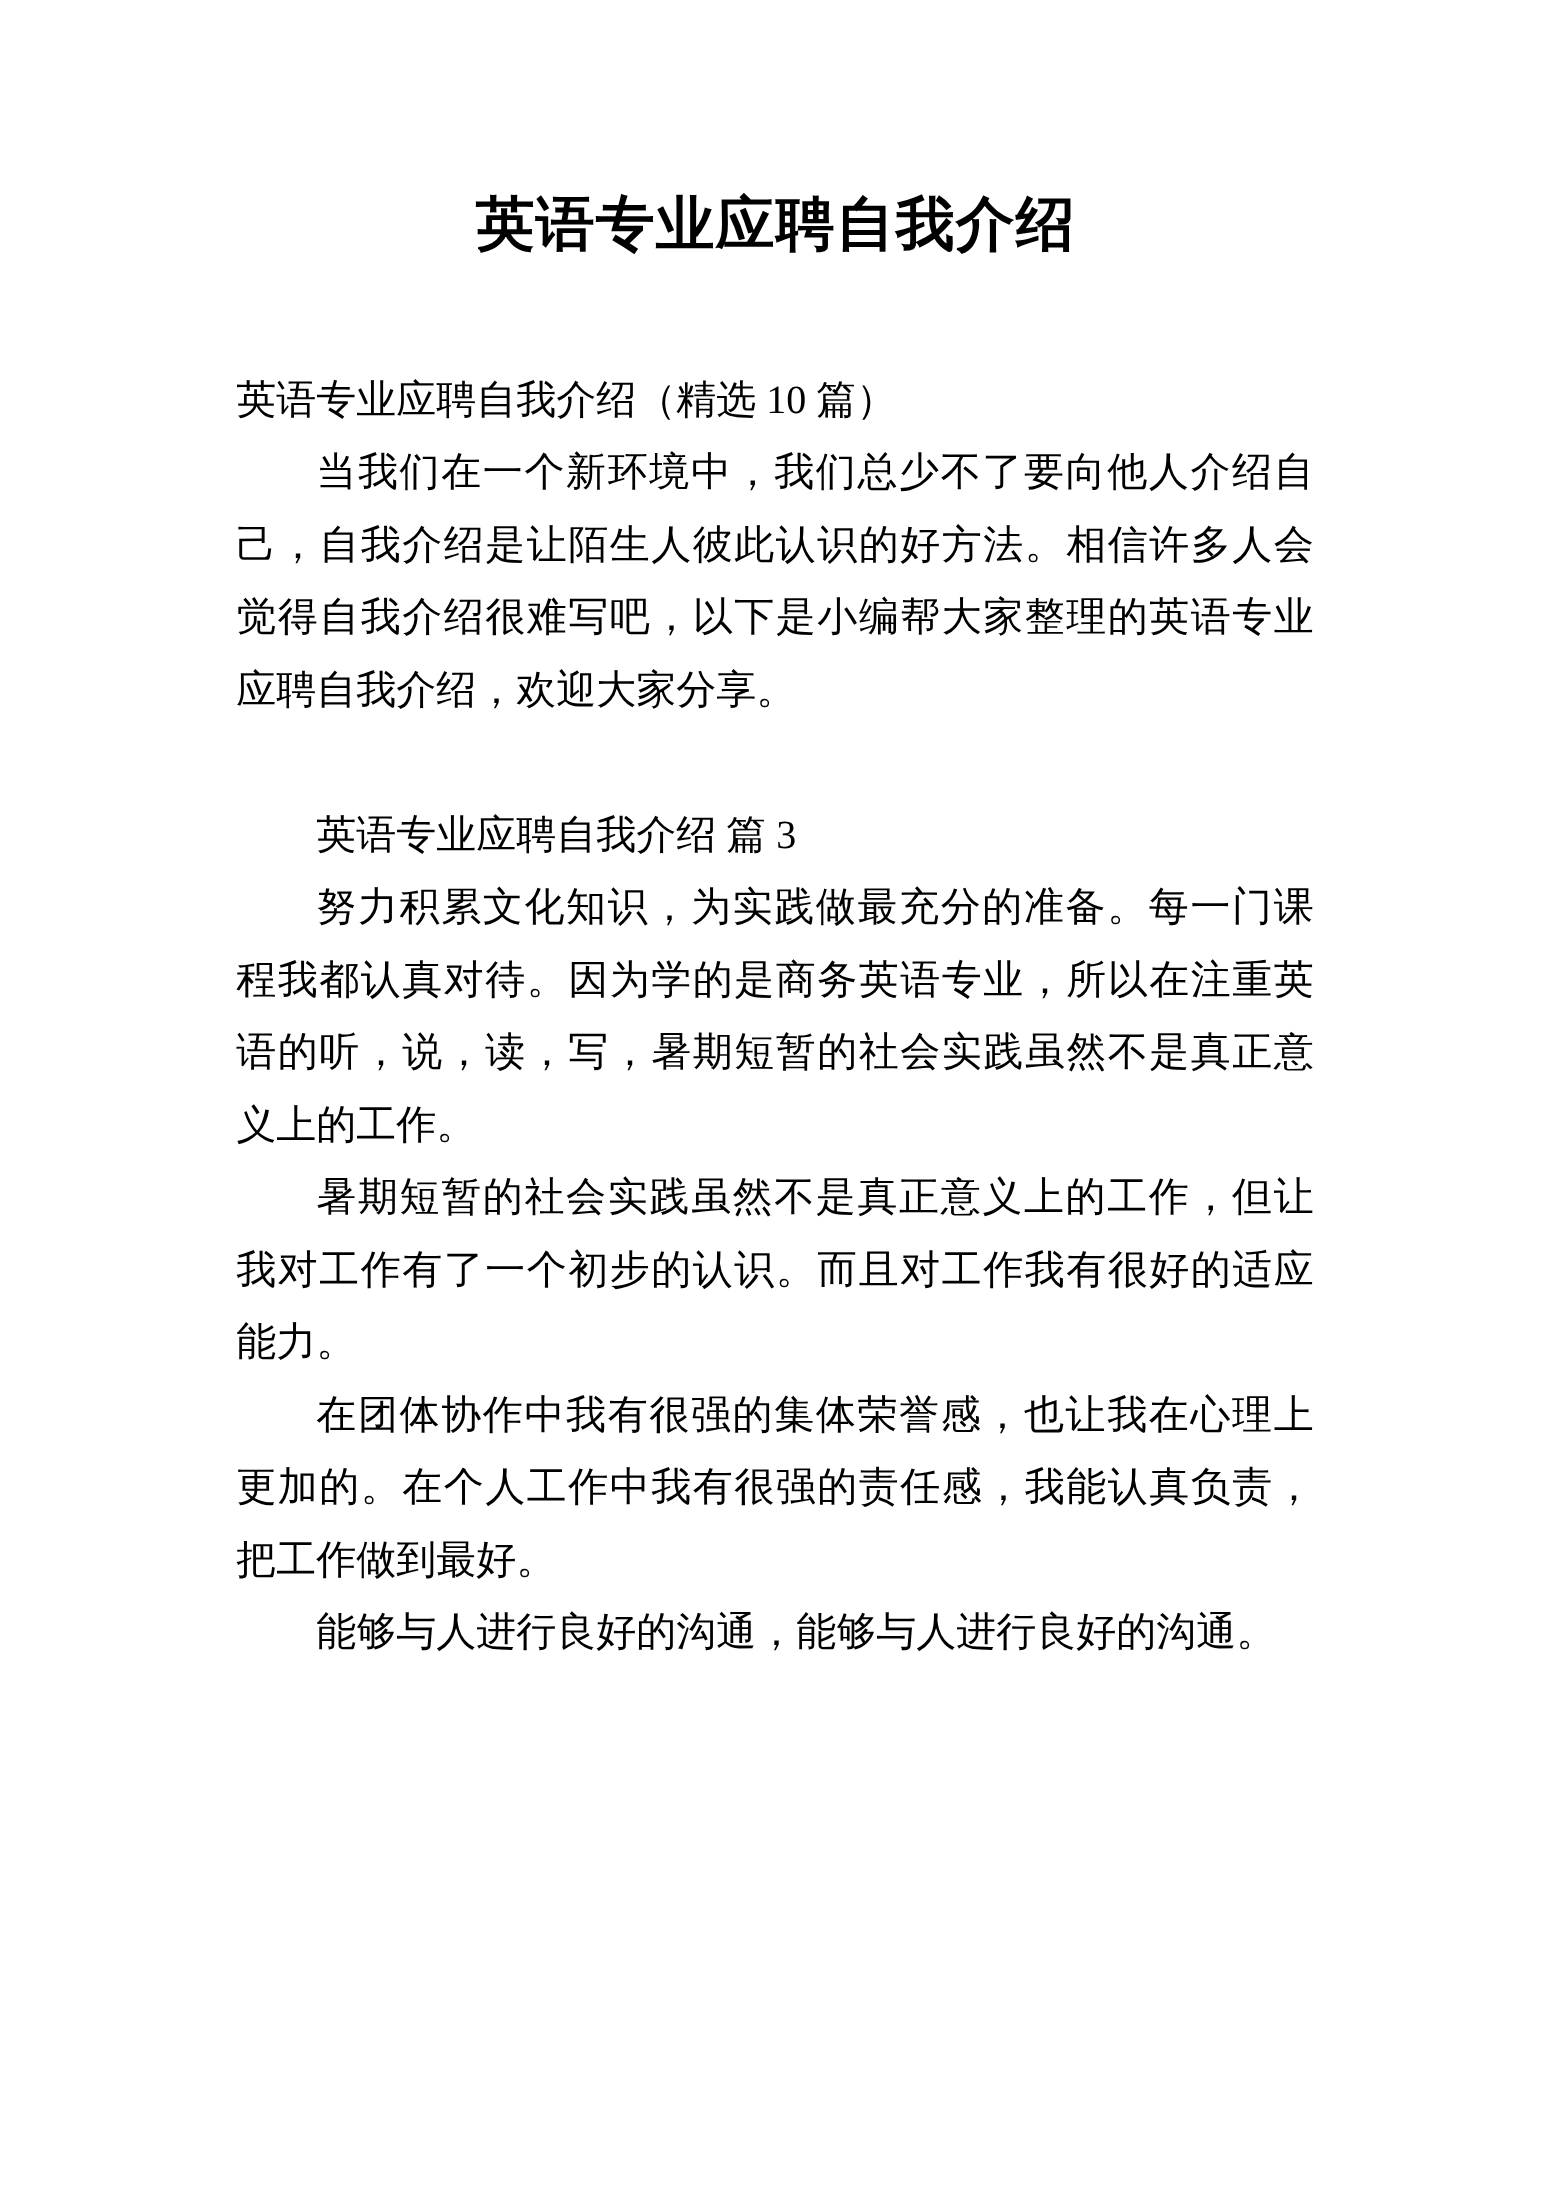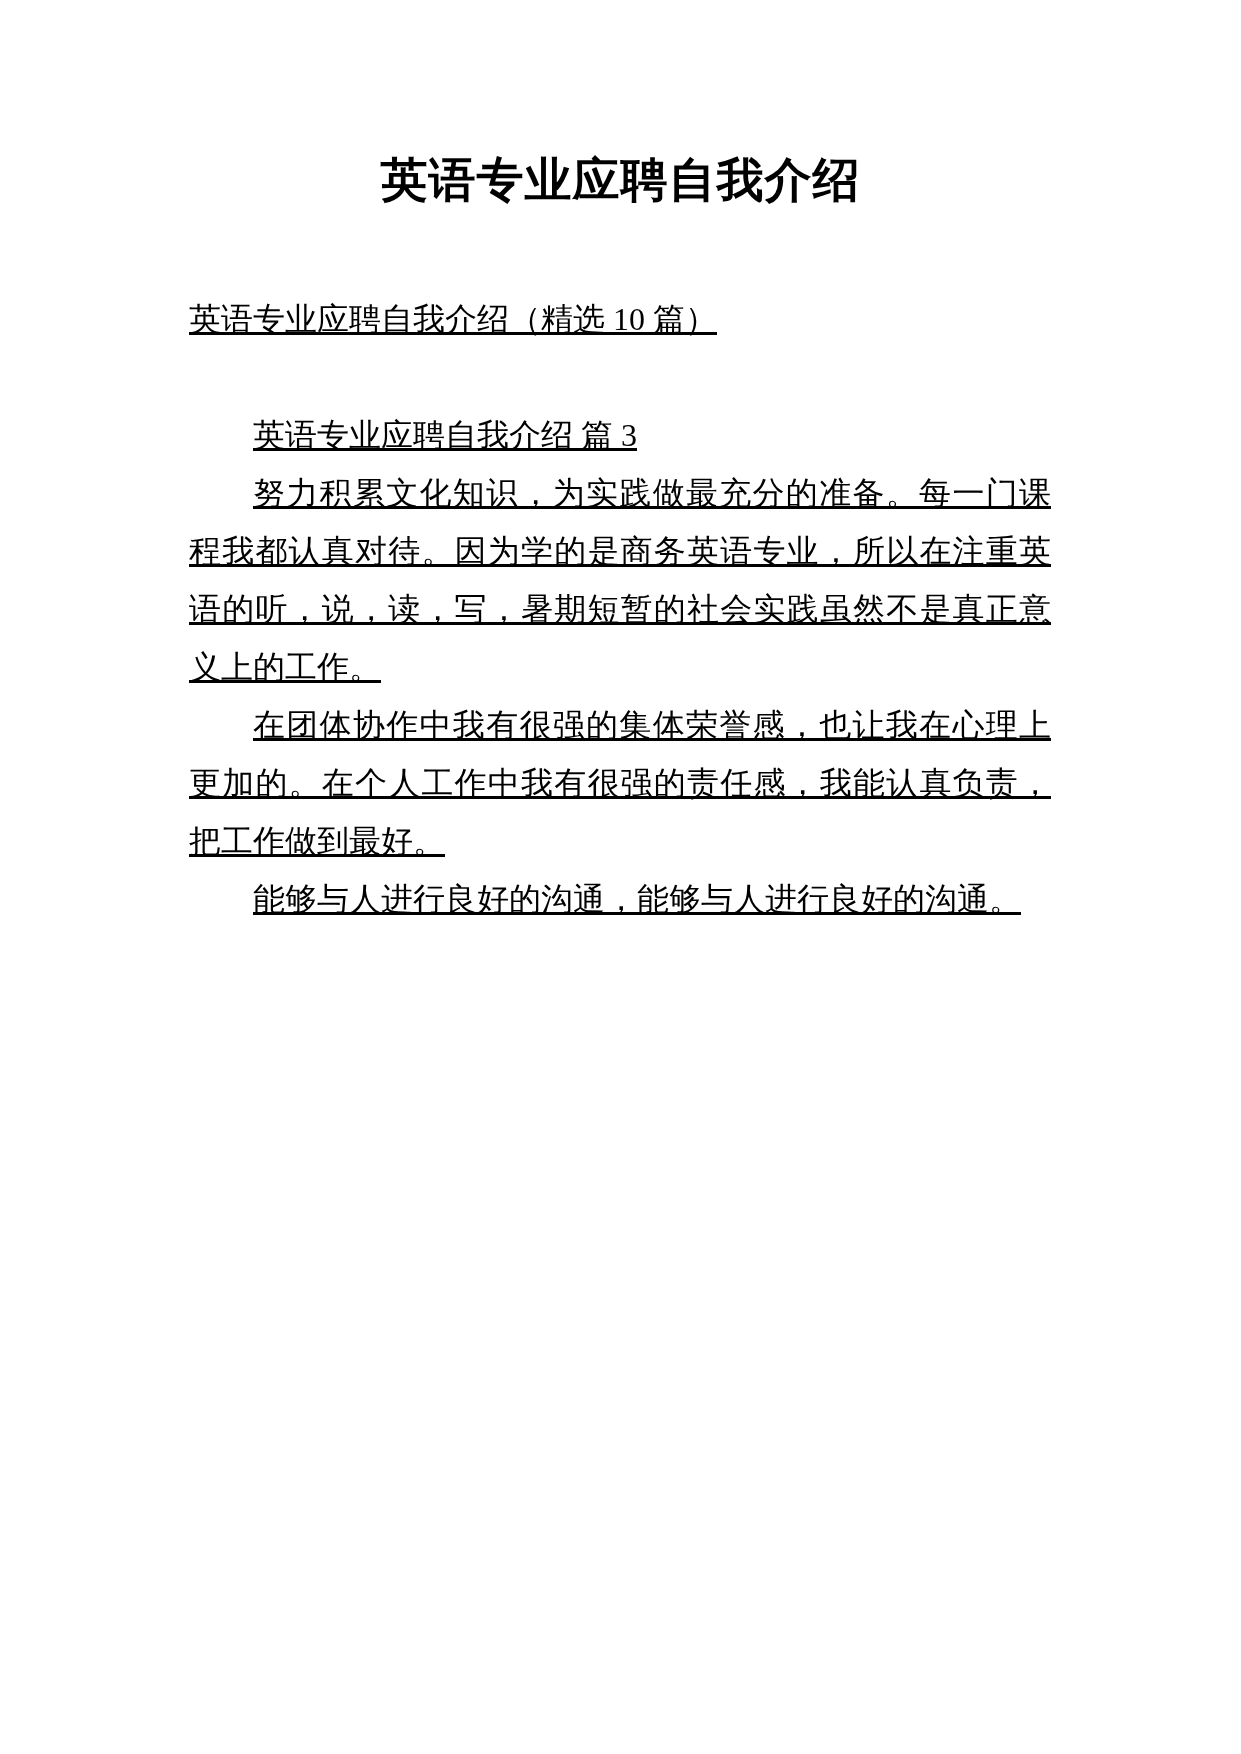--- a/index.html
+++ b/index.html
@@ -32,46 +32,47 @@
     margin: 82px 190px 0 189px;
     font-size: 32px;
     line-height: 58px;
     text-align: justify;
     text-justify: inter-character;
     font-weight: 400;
   }
   .content p {
     margin: 0;
     padding: 0;
-    text-decoration: underline;
   }
   .indent {
     text-indent: 64px;
   }
   .section-gap {
     margin-top: 58px !important;
   }
 </style>
 </head>
 <body>
 
 <div class="page">
 
   <h1 class="doc-title">英语专业应聘自我介绍</h1>
 
   <div class="content">
 
     <p class="no-indent">英语专业应聘自我介绍（精选 10 篇）</p>
 
+    <p class="indent">当我们在一个新环境中，我们总少不了要向他人介绍自己，自我介绍是让陌生人彼此认识的好方法。相信许多人会觉得自我介绍很难写吧，以下是小编帮大家整理的英语专业应聘自我介绍，欢迎大家分享。</p>
 
     <p class="indent section-gap">英语专业应聘自我介绍 篇 3</p>
 
 
 
     <p class="indent">努力积累文化知识，为实践做最充分的准备。每一门课程我都认真对待。因为学的是商务英语专业，所以在注重英语的听，说，读，写，暑期短暂的社会实践虽然不是真正意义上的工作。</p>
 
+    <p class="indent">暑期短暂的社会实践虽然不是真正意义上的工作，但让我对工作有了一个初步的认识。而且对工作我有很好的适应能力。</p>
 
     <p class="indent">在团体协作中我有很强的集体荣誉感，也让我在心理上更加的。在个人工作中我有很强的责任感，我能认真负责，把工作做到最好。</p>
 
     <p class="indent">能够与人进行良好的沟通，能够与人进行良好的沟通。</p>
 
   </div>
 </div>
 
 </body></html>

